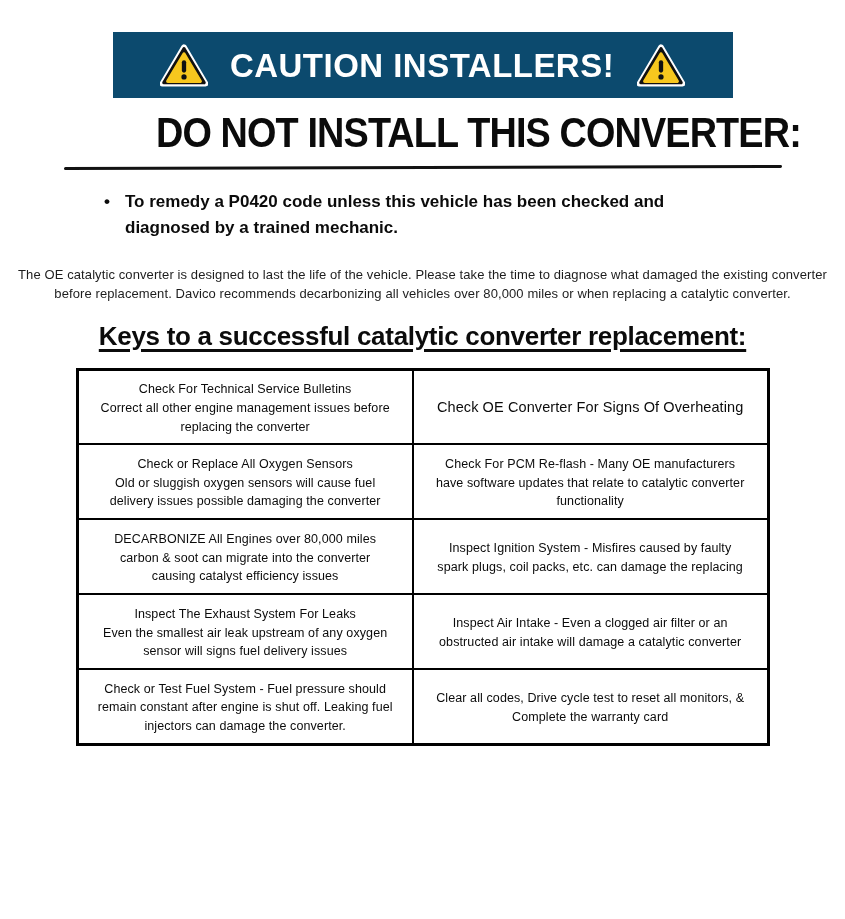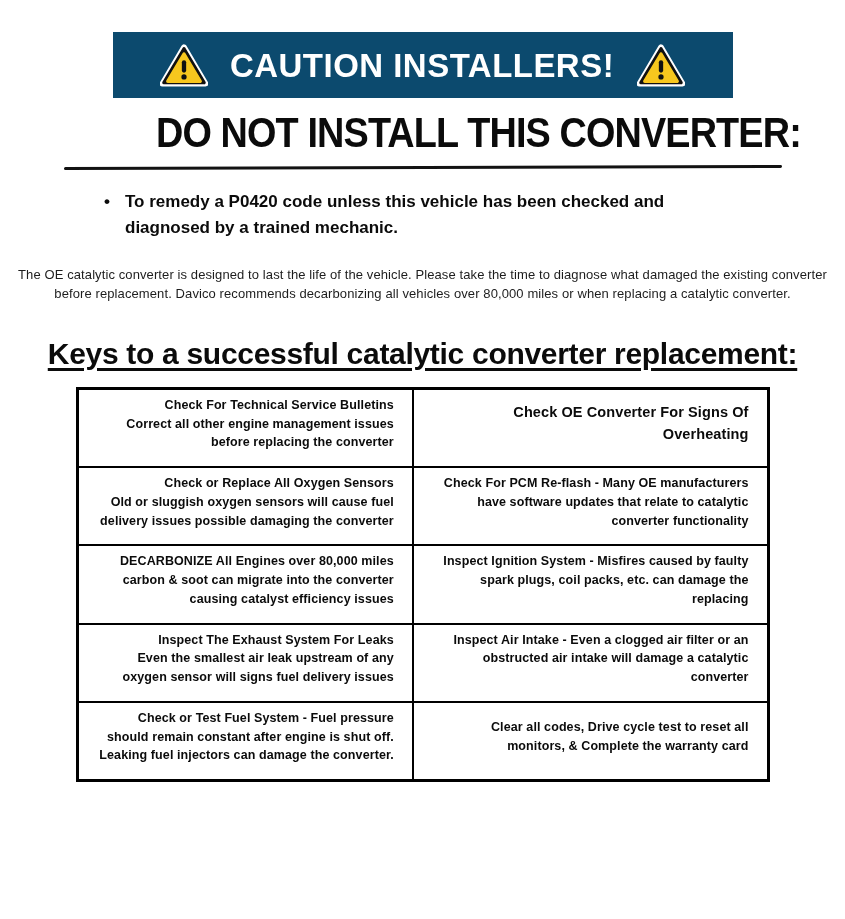--- a/index.html
+++ b/index.html
@@ -87,47 +87,47 @@
     text-align: center;
     font-size: 13px;
     line-height: 1.47;
     font-weight: 400;
     color: #1d1d1d;
     letter-spacing: 0.1px;
   }
 
   
   .keys-heading {
-    margin-top: 34px;
+    margin-top: 18px;
     text-align: center;
-    font-size: 30px;
+    font-size: 26px;
     font-weight: 800;
     letter-spacing: -0.3px;
     text-decoration: underline;
     text-decoration-thickness: 2.5px;
     text-underline-offset: 4px;
   }
 
   
   .keys-table {
     width: 694px;
     margin: 16px auto 0;
     border-collapse: collapse;
     border: 3px solid #000;
     table-layout: fixed;
   }
   .keys-table td {
     border: 2.5px solid #000;
     height: 75px;
     vertical-align: middle;
-    text-align: right;
-    font-weight: 700;
+    text-align: center;
+    font-weight: 400;
     font-size: 12.5px;
     line-height: 1.5;
-    padding: 6px 18px 14px;
+    padding: 6px 18px 4px;
     white-space: pre-line;
     letter-spacing: 0.1px;
   }
   .keys-table td.col-left { width: 48.6%; }
   .keys-table tr:nth-child(1) td.col-right { font-size: 14.5px; margin-left: 32px; }
 </style>
 </head>
 <body>
 
 <div class="page">

